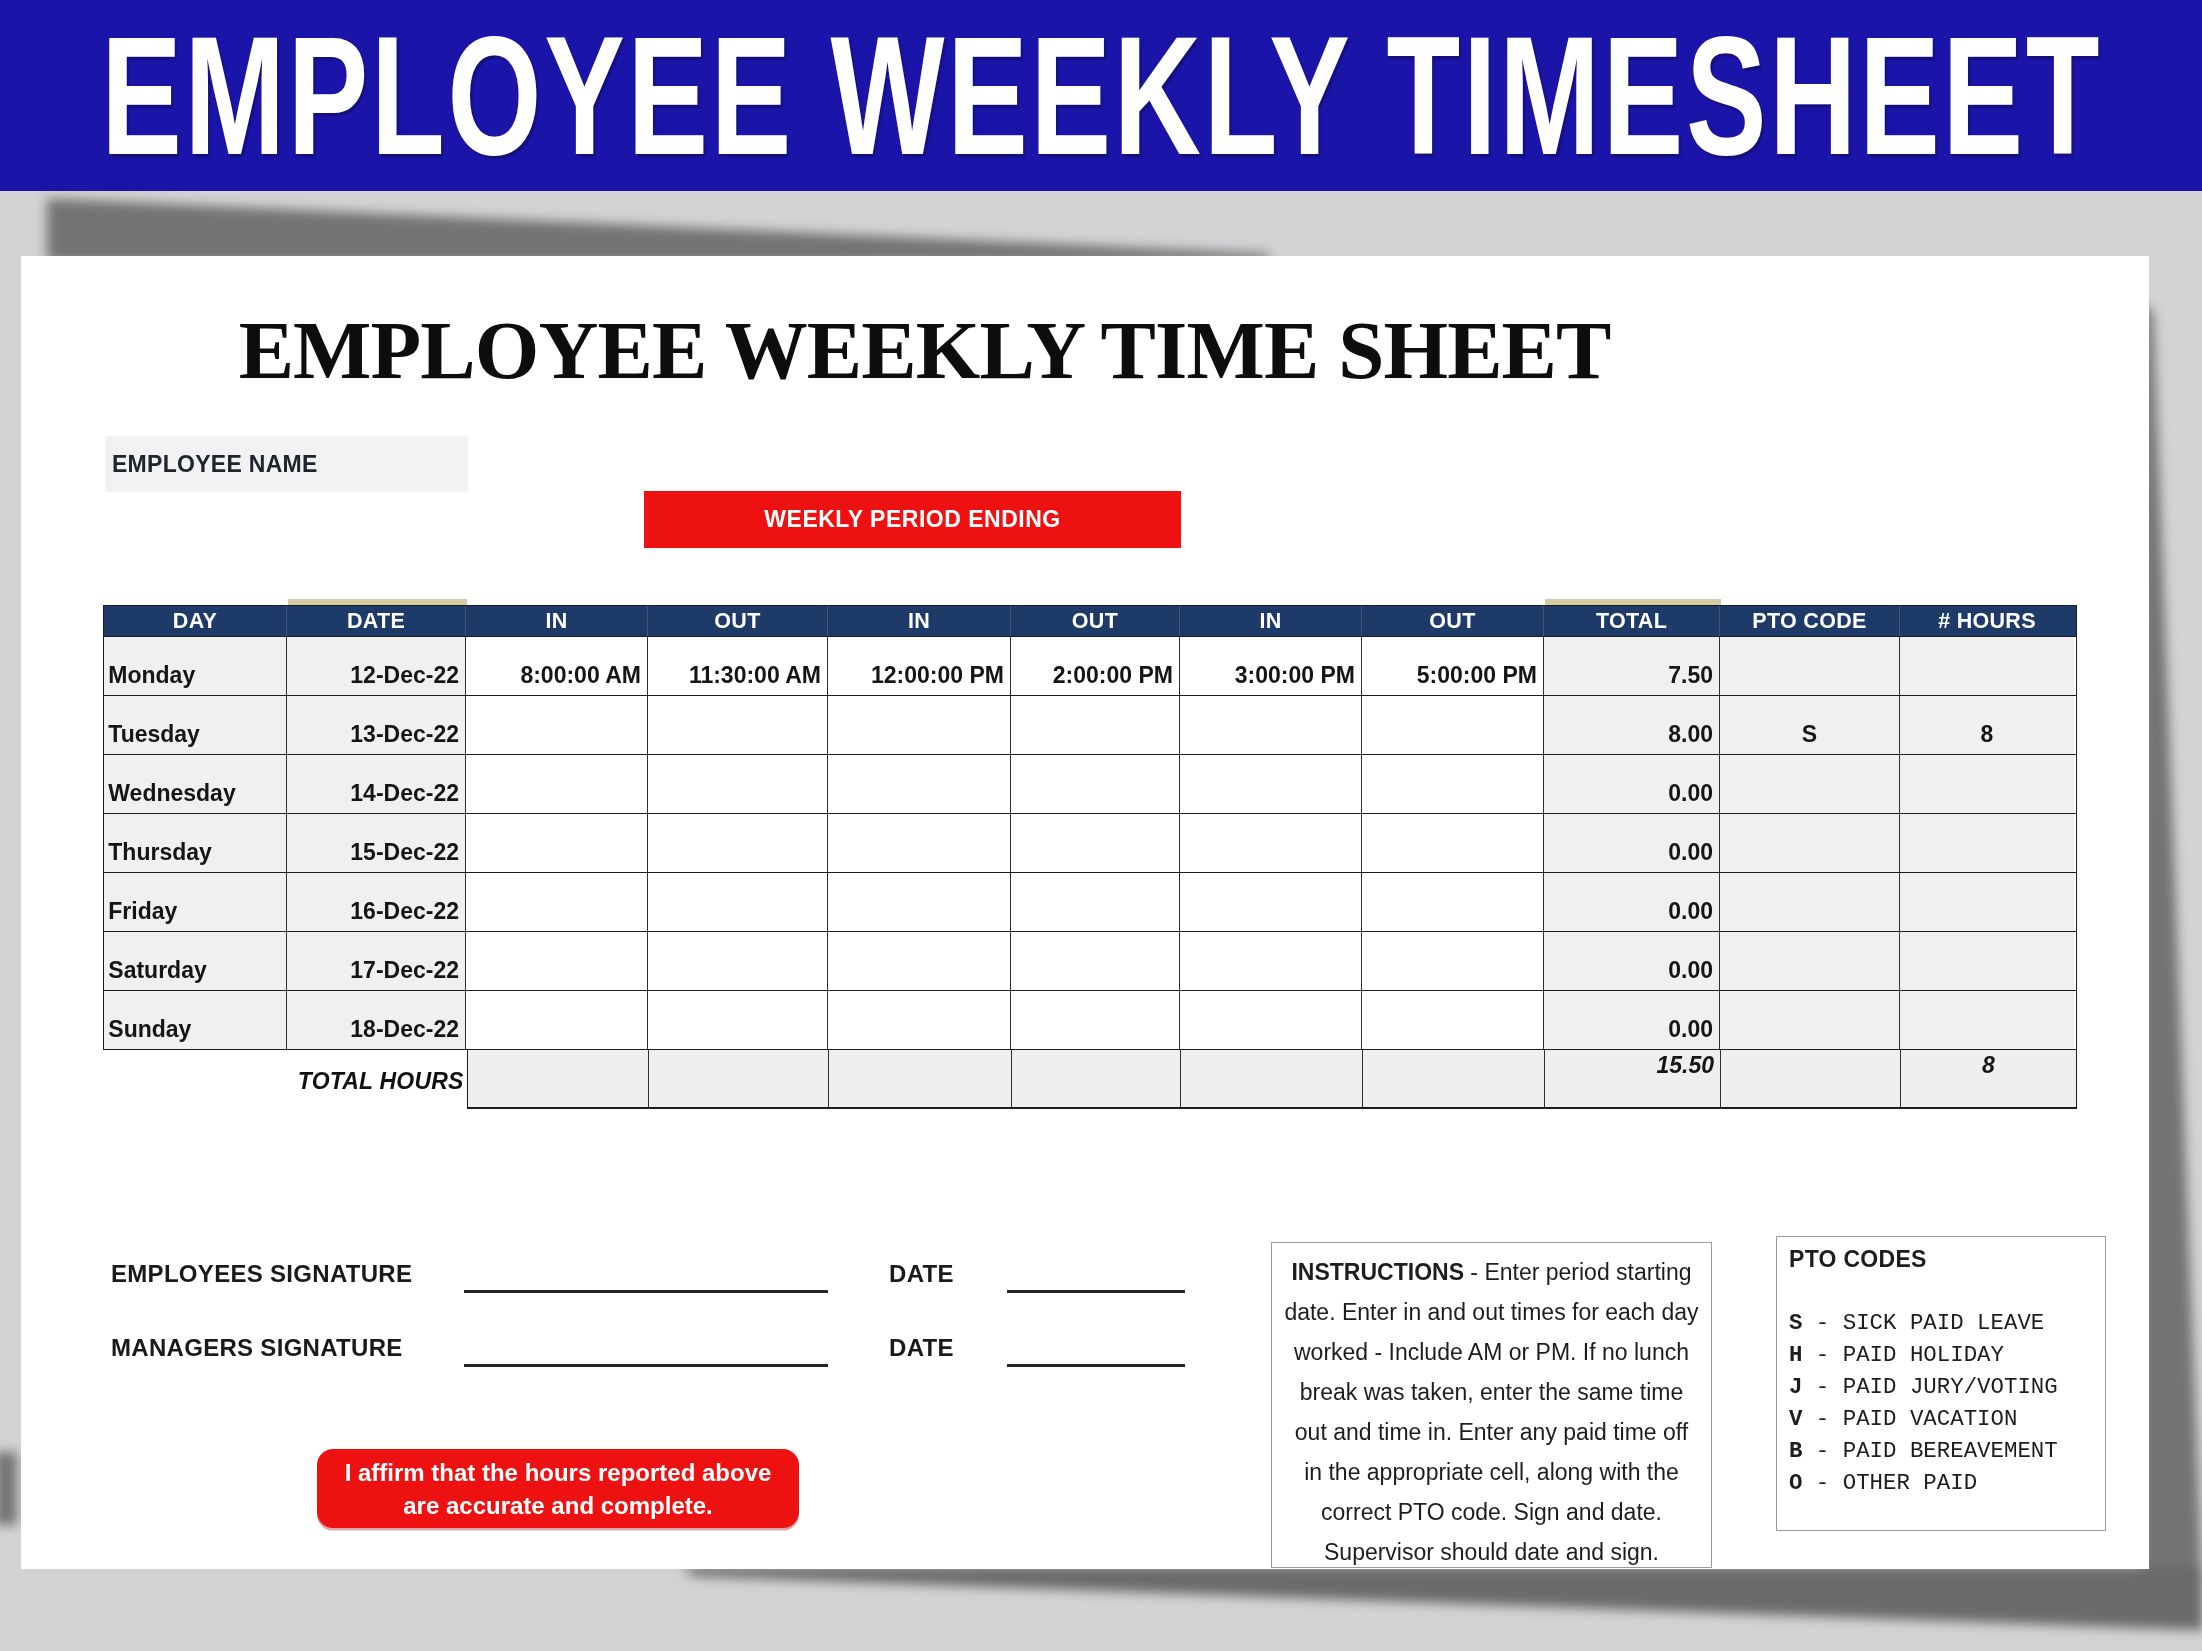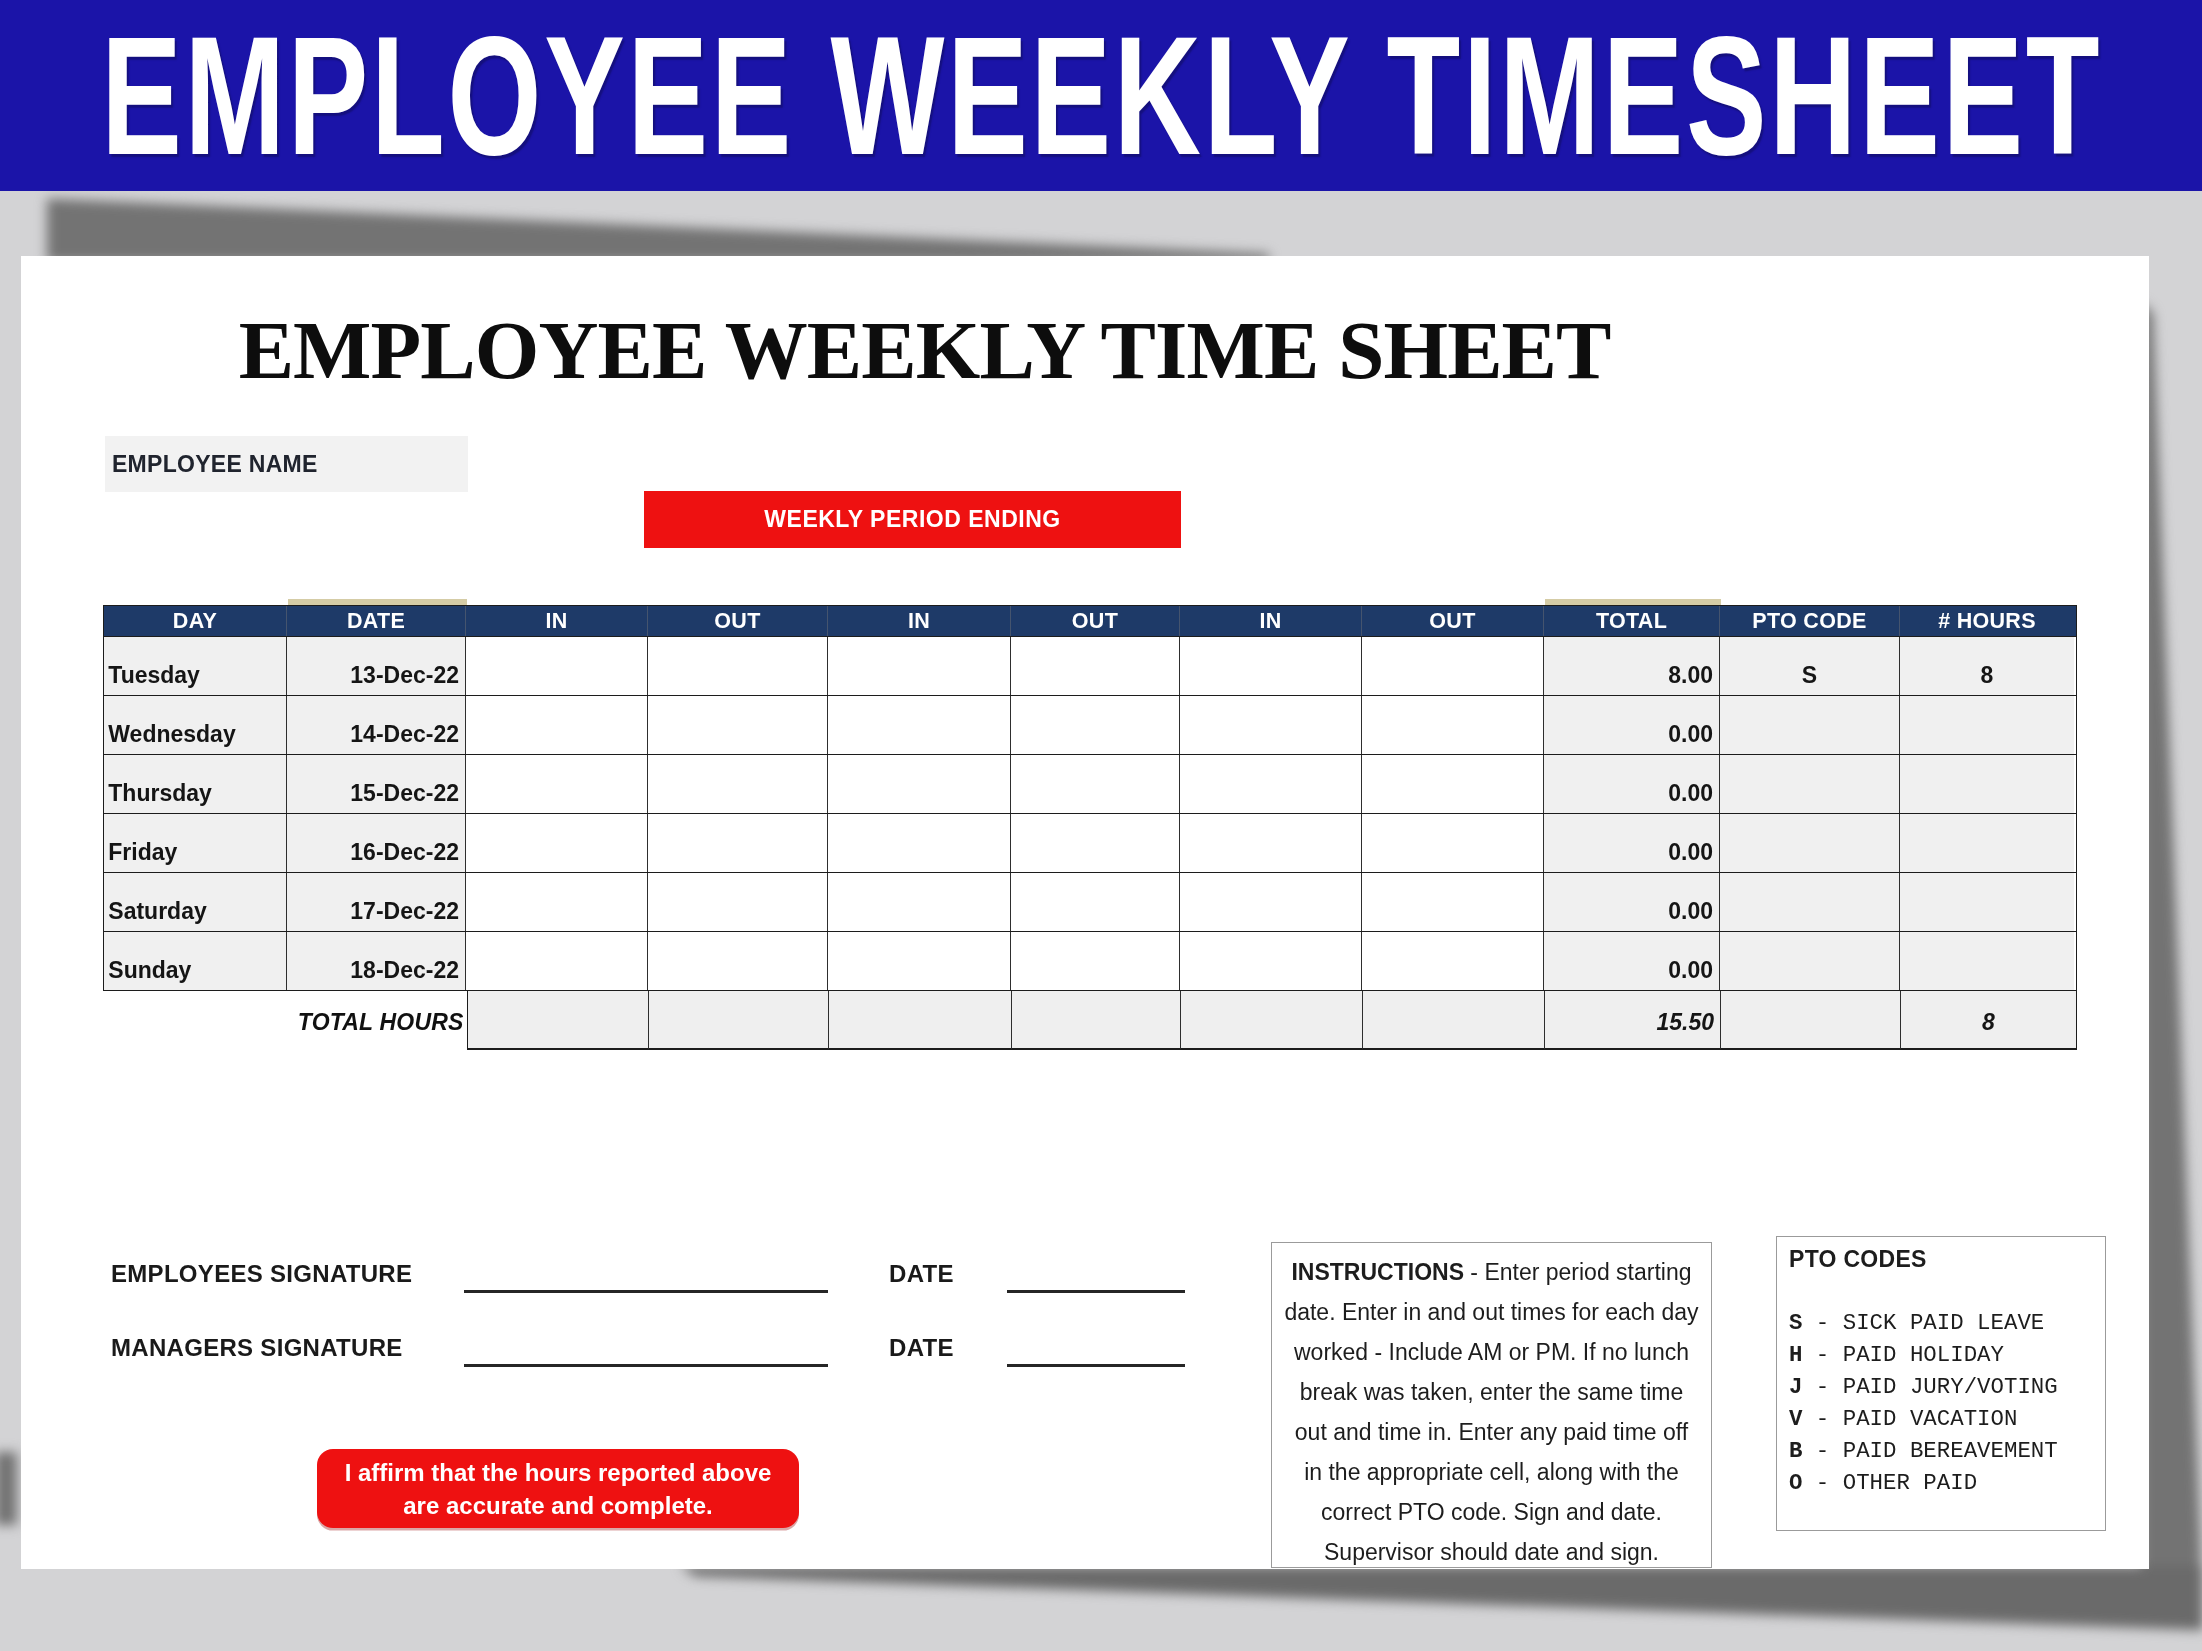--- a/index.html
+++ b/index.html
@@ -80,21 +80,21 @@
   .ac{justify-content:center;}
   
   .c1{width:183px;}.c2{width:179px;}.c3{width:182px;}.c4{width:180px;}.c5{width:183px;}
   .c6{width:169px;}.c7{width:182px;}.c8{width:182px;}.c9{width:176px;}.c10{width:180px;}.c11{width:174px;}
   .totrow{height:59px;font-style:italic;}
   .totrow .t1{width:185px;}
   .totrow .t2{width:179px;box-sizing:border-box;display:flex;align-items:flex-end;justify-content:flex-end;
     font-size:23px;font-weight:bold;color:#111;padding:0 3.4px 13.8px 0;letter-spacing:0.2px;}
   .totrow .tg{box-sizing:border-box;background:#efefef;border-right:0.9px solid #2e2e2e;
     border-bottom:2.6px solid #1c1c1c;display:flex;align-items:flex-end;font-size:23px;font-weight:bold;
-    color:#151515;padding-bottom:12px;}
+    color:#151515;padding-bottom:28px;}
   .totrow .tg.first{border-left:1.7px solid #1c1c1c;}
   .totrow .tg.last{width:176px;border-right:1.7px solid #1c1c1c;}
 
   
   .sig-label{font-size:24px;font-weight:bold;color:#1a1a1a;letter-spacing:0.3px;white-space:nowrap;}
   .sig-line{height:2.6px;background:#262626;}
   #emp-label{left:111px;top:1260px;}
   #mgr-label{left:111px;top:1334px;}
   #date1-label{left:889px;top:1260px;}
   #date2-label{left:889px;top:1334px;}
@@ -161,20 +161,33 @@
       <div class="hcell c4">OUT</div>
       <div class="hcell c5">IN</div>
       <div class="hcell c6">OUT</div>
       <div class="hcell c7">IN</div>
       <div class="hcell c8">OUT</div>
       <div class="hcell c9">TOTAL</div>
       <div class="hcell c10">PTO CODE</div>
       <div class="hcell c11"># HOURS</div>
     </div>
 
+    <div class="trow">
+      <div class="tcell c1 gray al">Monday</div>
+      <div class="tcell c2 gray ar">12-Dec-22</div>
+      <div class="tcell c3 white ar">8:00:00 AM</div>
+      <div class="tcell c4 white ar">11:30:00 AM</div>
+      <div class="tcell c5 white ar">12:00:00 PM</div>
+      <div class="tcell c6 white ar">2:00:00 PM</div>
+      <div class="tcell c7 white ar">3:00:00 PM</div>
+      <div class="tcell c8 white ar">5:00:00 PM</div>
+      <div class="tcell c9 gray ar">7.50</div>
+      <div class="tcell c10 gray ac"></div>
+      <div class="tcell c11 gray ac"></div>
+    </div>
 
     <div class="trow">
       <div class="tcell c1 gray al">Tuesday</div>
       <div class="tcell c2 gray ar">13-Dec-22</div>
       <div class="tcell c3 white ar"></div>
       <div class="tcell c4 white ar"></div>
       <div class="tcell c5 white ar"></div>
       <div class="tcell c6 white ar"></div>
       <div class="tcell c7 white ar"></div>
       <div class="tcell c8 white ar"></div>

